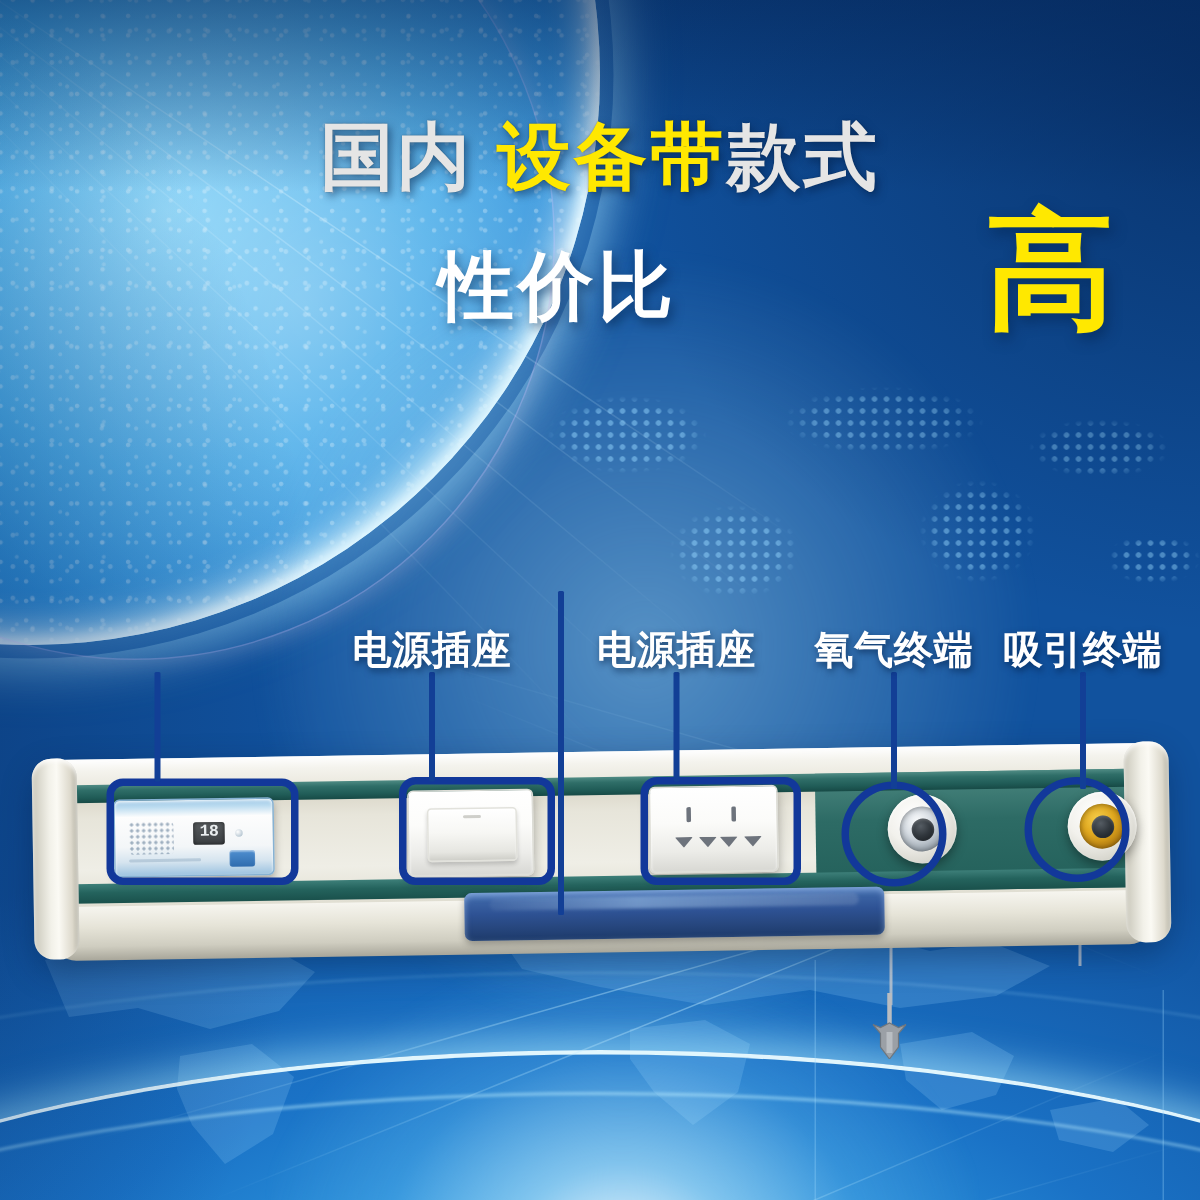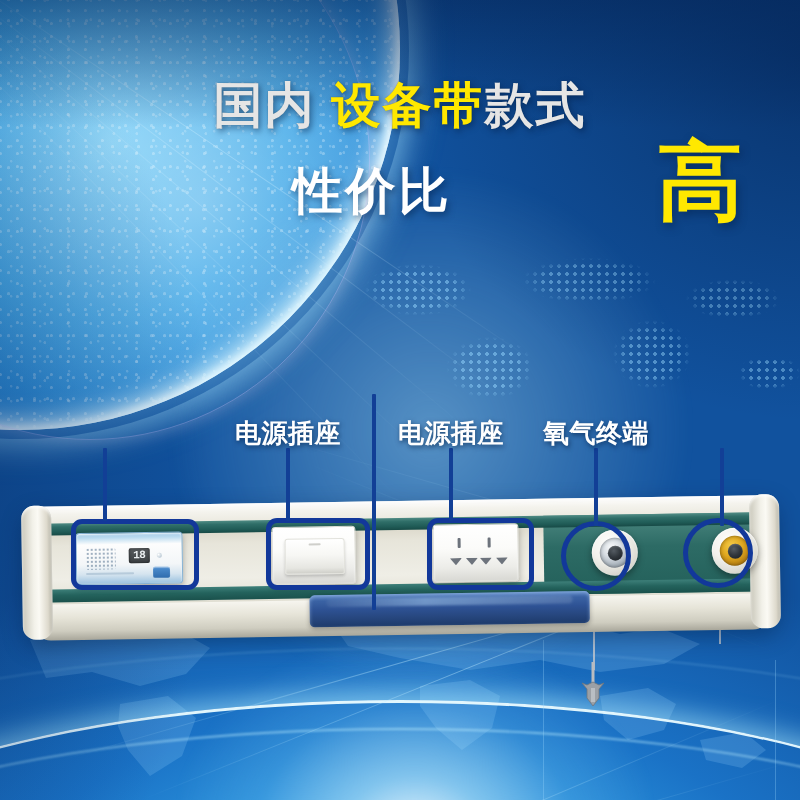--- a/index.html
+++ b/index.html
@@ -598,20 +598,21 @@
   <div class="leader" style="left:288px; top:448px; height:73px;"></div>
   <div class="leader" style="left:374px; top:394px; height:216px;"></div>
   <div class="leader" style="left:451px; top:448px; height:73px;"></div>
   <div class="leader" style="left:596px; top:448px; height:78px;"></div>
   <div class="leader" style="left:722px; top:448px; height:78px;"></div>
 
   <div class="callouts">
     <div class="callout-label" style="left:288px; top:416px;">电源插座</div>
     <div class="callout-label" style="left:451px; top:416px;">电源插座</div>
     <div class="callout-label" style="left:596px; top:416px;">氧气终端</div>
+    <div class="callout-label" style="left:722px; top:416px;">吸引终端</div>
   </div>
 
   <div class="panel">
     <div class="panel-body"></div>
     <div class="teal-field"></div>
     <div class="stripe stripe-top"></div>
     <div class="stripe stripe-mid"></div>
     <div class="panel-rail"></div>
     <div class="endcap endcap-l"></div>
     <div class="endcap endcap-r"></div>

